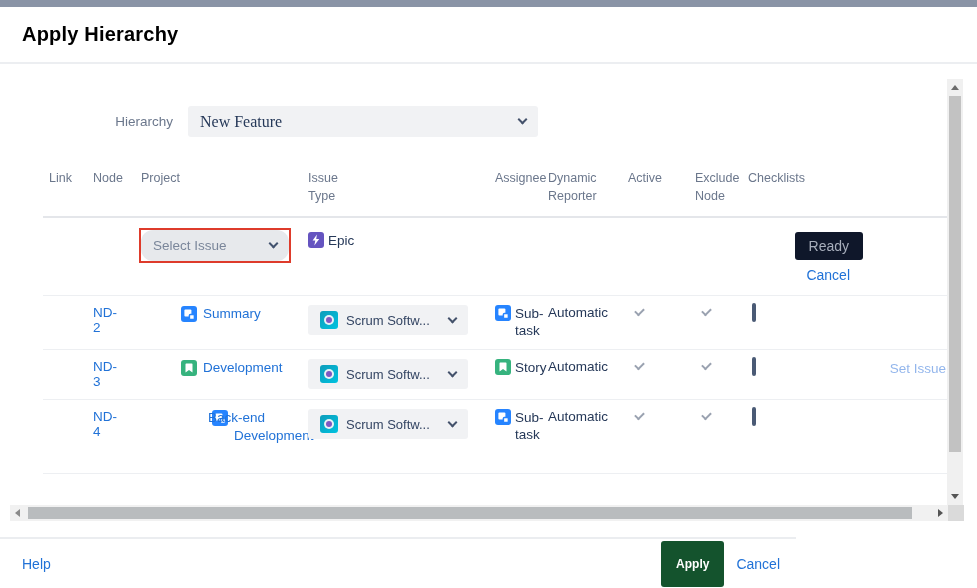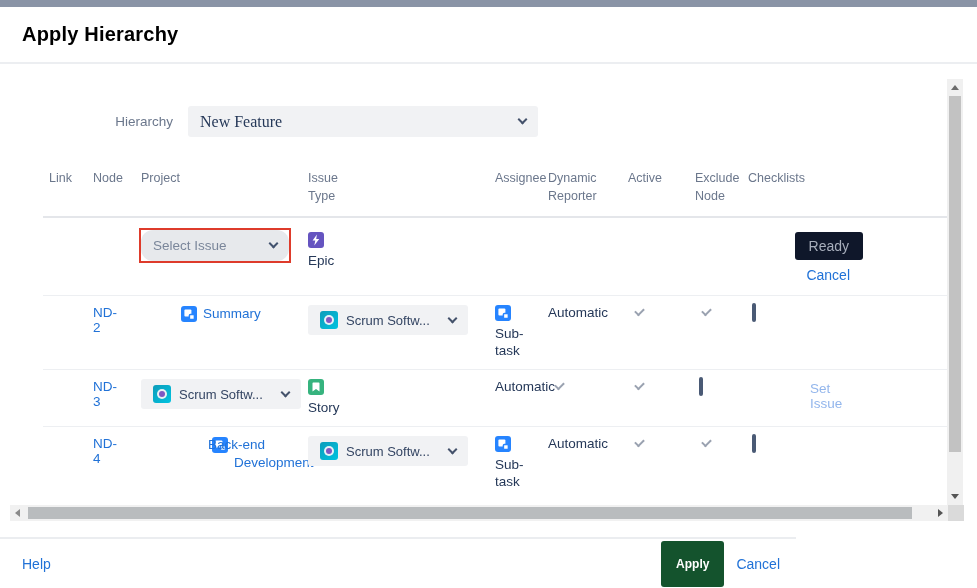--- a/index.html
+++ b/index.html
@@ -65,21 +65,21 @@
     background:linear-gradient(135deg,#0d9cba,#00c3e0); position:relative; flex:none; }
   .proj-icon::before { content:""; position:absolute; left:4px; top:4px; right:4px; bottom:4px;
     background:#e8f2f5; border-radius:50%; }
   .proj-icon::after { content:""; position:absolute; left:6px; top:6px; right:6px; bottom:6px;
     background:#7e57c2; border-radius:50%; }
   .proj-select { width:160px; height:30px; gap:8px; font-size:13px; color:#344563; }
   .proj-select .proj-icon { width:18px; height:18px; }
   .proj-select .label { overflow:hidden; white-space:nowrap;text-align:center; }
 
   
-  .itype { display:flex; flex-direction:column; gap:4px; }
+  .itype { display:flex; flex-direction:row; gap:4px; }
   .itype .iname { line-height:17px; }
   .ticon { width:16px; height:16px; flex:none; display:block; }
   .sum { display:flex; gap:6px; line-height:18px; }
   .sum .ticon { margin-top:1px; }
   .indent-1 { padding-left:40px; }
   .indent-2 { padding-left:71px; }
 
   
   .cb { width:14px; height:14px; border-radius:2px; margin-left:4px; margin-top:2px; position:relative; }
   .cb-disabled { background:#e9ebee; }
@@ -238,20 +238,29 @@
       <div class="cell cell-actions"></div>
     </div>
 
     <div class="trow body-row">
       <div class="cell"></div>
       <div class="cell">
         <a class="link pre">ND-
 3</a>
       </div>
       <div class="cell">
+        <div class="sum indent-1">
+          <svg class="ticon" viewBox="0 0 16 16">
+            <rect width="16" height="16" rx="3" fill="#36B37E"></rect>
+            <path d="M5.2 3.6h5.6a.7.7 0 0 1 .7.7v8.1L8 9.9l-3.5 2.5V4.3a.7.7 0 0 1 .7-.7z" fill="#fff"></path>
+          </svg>
+          <a class="link pre">Development</a>
+        </div>
+      </div>
+      <div class="cell">
         <div class="select-box proj-select">
           <span class="proj-icon"></span>
           <span class="label">Scrum Softw...</span>
           <span class="chev"></span>
         </div>
       </div>
       <div class="cell">
         <div class="itype">
           <svg class="ticon" viewBox="0 0 16 16">
             <rect width="16" height="16" rx="3" fill="#36B37E"></rect>

